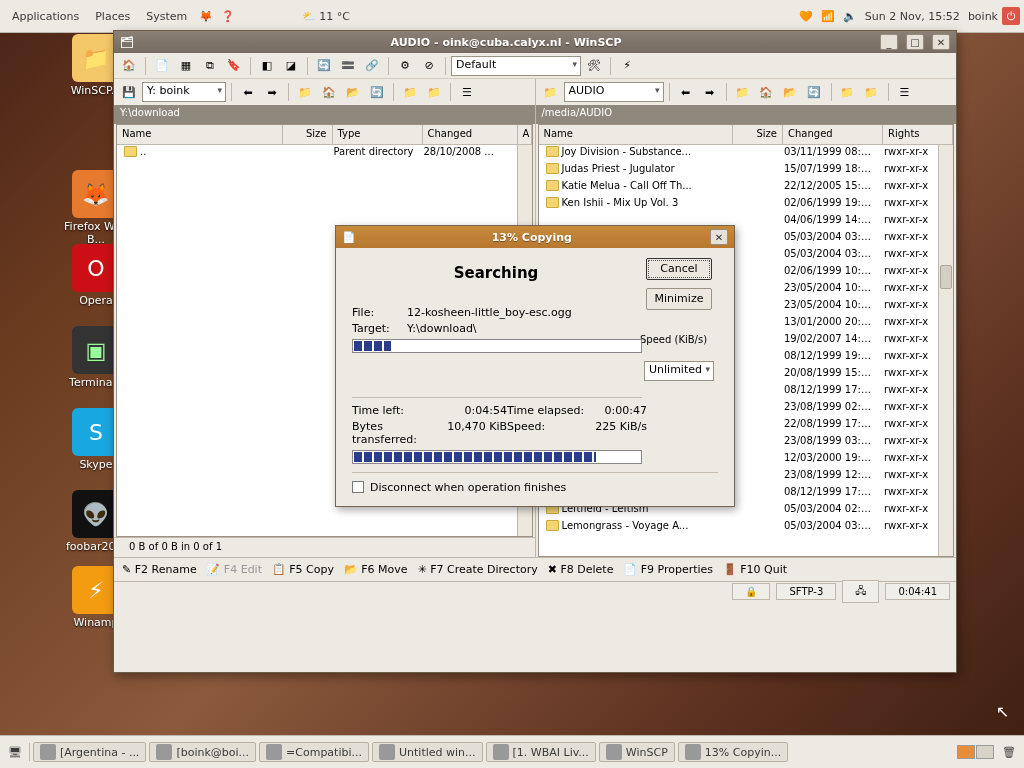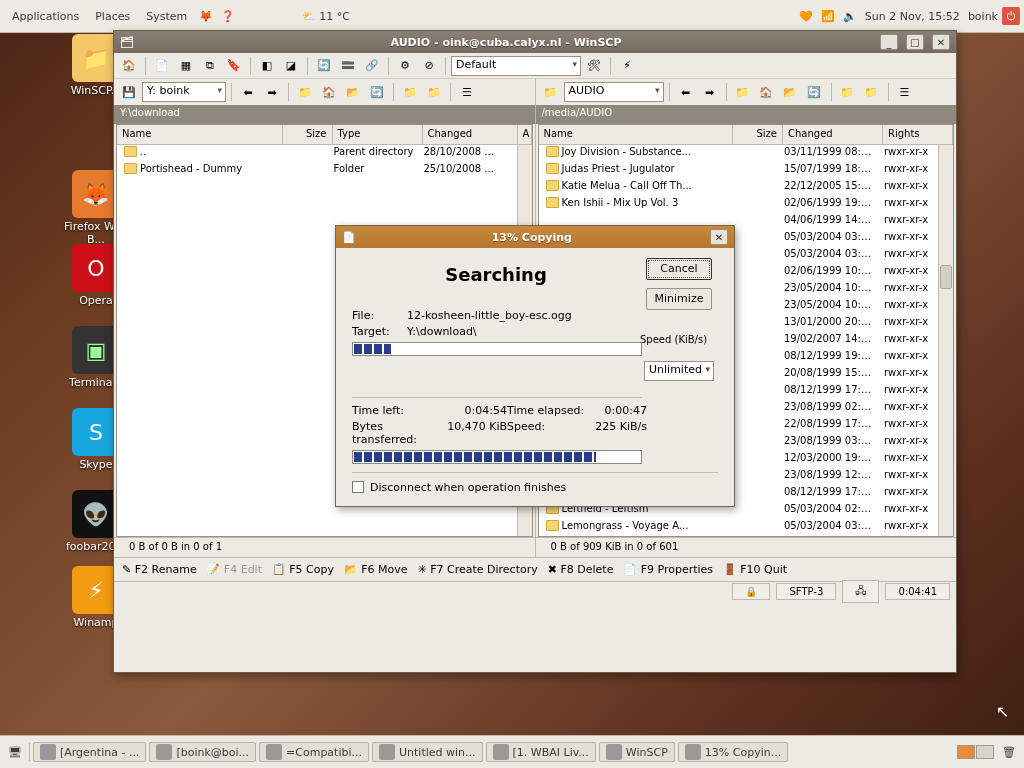--- a/index.html
+++ b/index.html
@@ -39,21 +39,21 @@
 .row{display:grid;height:17px;padding:0 3px;white-space:nowrap}
 .row div{padding:1px 4px;overflow:hidden;text-overflow:ellipsis;font-size:10px}
 .fic{display:inline-block;width:13px;height:11px;background:#f4d571;border:1px solid #caa93d;border-radius:1px;margin-right:3px;vertical-align:-2px}
 .statusbar{height:20px;background:#ede9e3;border-top:1px solid #c0b8ad;padding:3px 15px;font-size:10px}
 .fnbar{height:24px;background:#ede9e3;border-top:1px solid #c0b8ad;display:flex;align-items:center;gap:10px;padding:3px 8px;font-size:10px}
 .botstat{height:20px;background:#ede9e3;border-top:1px solid #c0b8ad;display:flex;align-items:center;justify-content:flex-end;padding:2px 6px;gap:6px}
 .botstat div{border:1px solid #c0b8ad;padding:2px 12px;font-size:10px;background:#efeee8}
 
 .dlg{position:absolute;width:400px;background:#ede9e3;border:1px solid #746450;box-shadow:2px 3px 8px rgba(0,0,0,.35);left:335px;top:225px}
 .dlg .body{padding:10px 16px 12px}
-.dlg h2{font-size:18px;font-weight:bold;text-align:center;margin:6px 0 14px}
+.dlg h2{font-size:15px;font-weight:bold;text-align:center;margin:6px 0 14px}
 .dlg .btn{display:inline-block;min-width:66px;height:22px;background:#ece8e0;border:1px solid #9c9284;border-radius:2px;text-align:center;padding-top:3px;font-size:11px}
 .dlg .btn.focus{border:1px solid #333;outline:1px dotted #555;outline-offset:-3px}
 .prog{height:14px;background:#fff;border:1px solid #888;position:relative;margin:4px 0 8px}
 .prog .fill{position:absolute;left:1px;top:1px;bottom:1px;background:repeating-linear-gradient(90deg,#2a3c8a 0 8px,transparent 8px 10px)}
 .kv{display:grid;grid-template-columns:95px 1fr 80px 60px;font-size:11px;row-gap:3px}
 .chk{width:12px;height:12px;border:1px solid #777;background:#fff;display:inline-block;vertical-align:-2px;margin-right:6px}
 
 .panel-bot{bottom:0;top:auto;border-top:1px solid #c0b8ad;border-bottom:none}
 .taskbtn{height:20px;background:#e3ded6;border:1px solid #b8b0a3;border-radius:2px;padding:2px 6px;display:flex;align-items:center;gap:4px;max-width:130px;overflow:hidden;white-space:nowrap}
 .taskbtn .ic16{width:16px;height:16px;background:#999;border-radius:2px;flex-shrink:0}
@@ -151,27 +151,20 @@
             <div>A</div>
         </div>
         <div class="rows" id="left-rows">
             <div class="row left-grid">
               <div><span class="fic"></span>..</div>
               <div></div>
               <div>Parent directory</div>
               <div>28/10/2008 ...</div>
               <div></div>
             </div>
-            <div class="row left-grid">
-              <div><span class="fic"></span>Portishead - Dummy</div>
-              <div></div>
-              <div>Folder</div>
-              <div>25/10/2008 ...</div>
-              <div></div>
-            </div>
           </div>
         <div class="scrollbar"></div>
       </div>
       <div class="statusbar">0 B of 0 B in 0 of 1</div>
     </div>
 
     <div class="fp">
       <div class="locbar">
         <span class="tbtn">📁</span>
         <div class="combo" style="width:100px">AUDIO</div>
@@ -334,21 +327,20 @@
               <div><span class="fic"></span>Lemongrass - Voyage A...</div>
               <div></div>
               <div>05/03/2004 03:2...</div>
               <div>rwxr-xr-x</div>
             </div>
           </div>
         <div class="scrollbar">
             <div class="thumb" style="top:120px;height:24px"></div>
           </div>
       </div>
-      <div class="statusbar">0 B of 909 KiB in 0 of 601</div>
     </div>
   </div>
   <div class="fnbar">
     <span>✎ <span>F2 Rename</span></span>
     <span style="color:#999">📝 <span>F4 Edit</span></span>
     <span>📋 <span>F5 Copy</span></span>
     <span>📂 <span>F6 Move</span></span>
     <span>✳ <span>F7 Create Directory</span></span>
     <span>✖ <span>F8 Delete</span></span>
     <span>📄 <span>F9 Properties</span></span>

